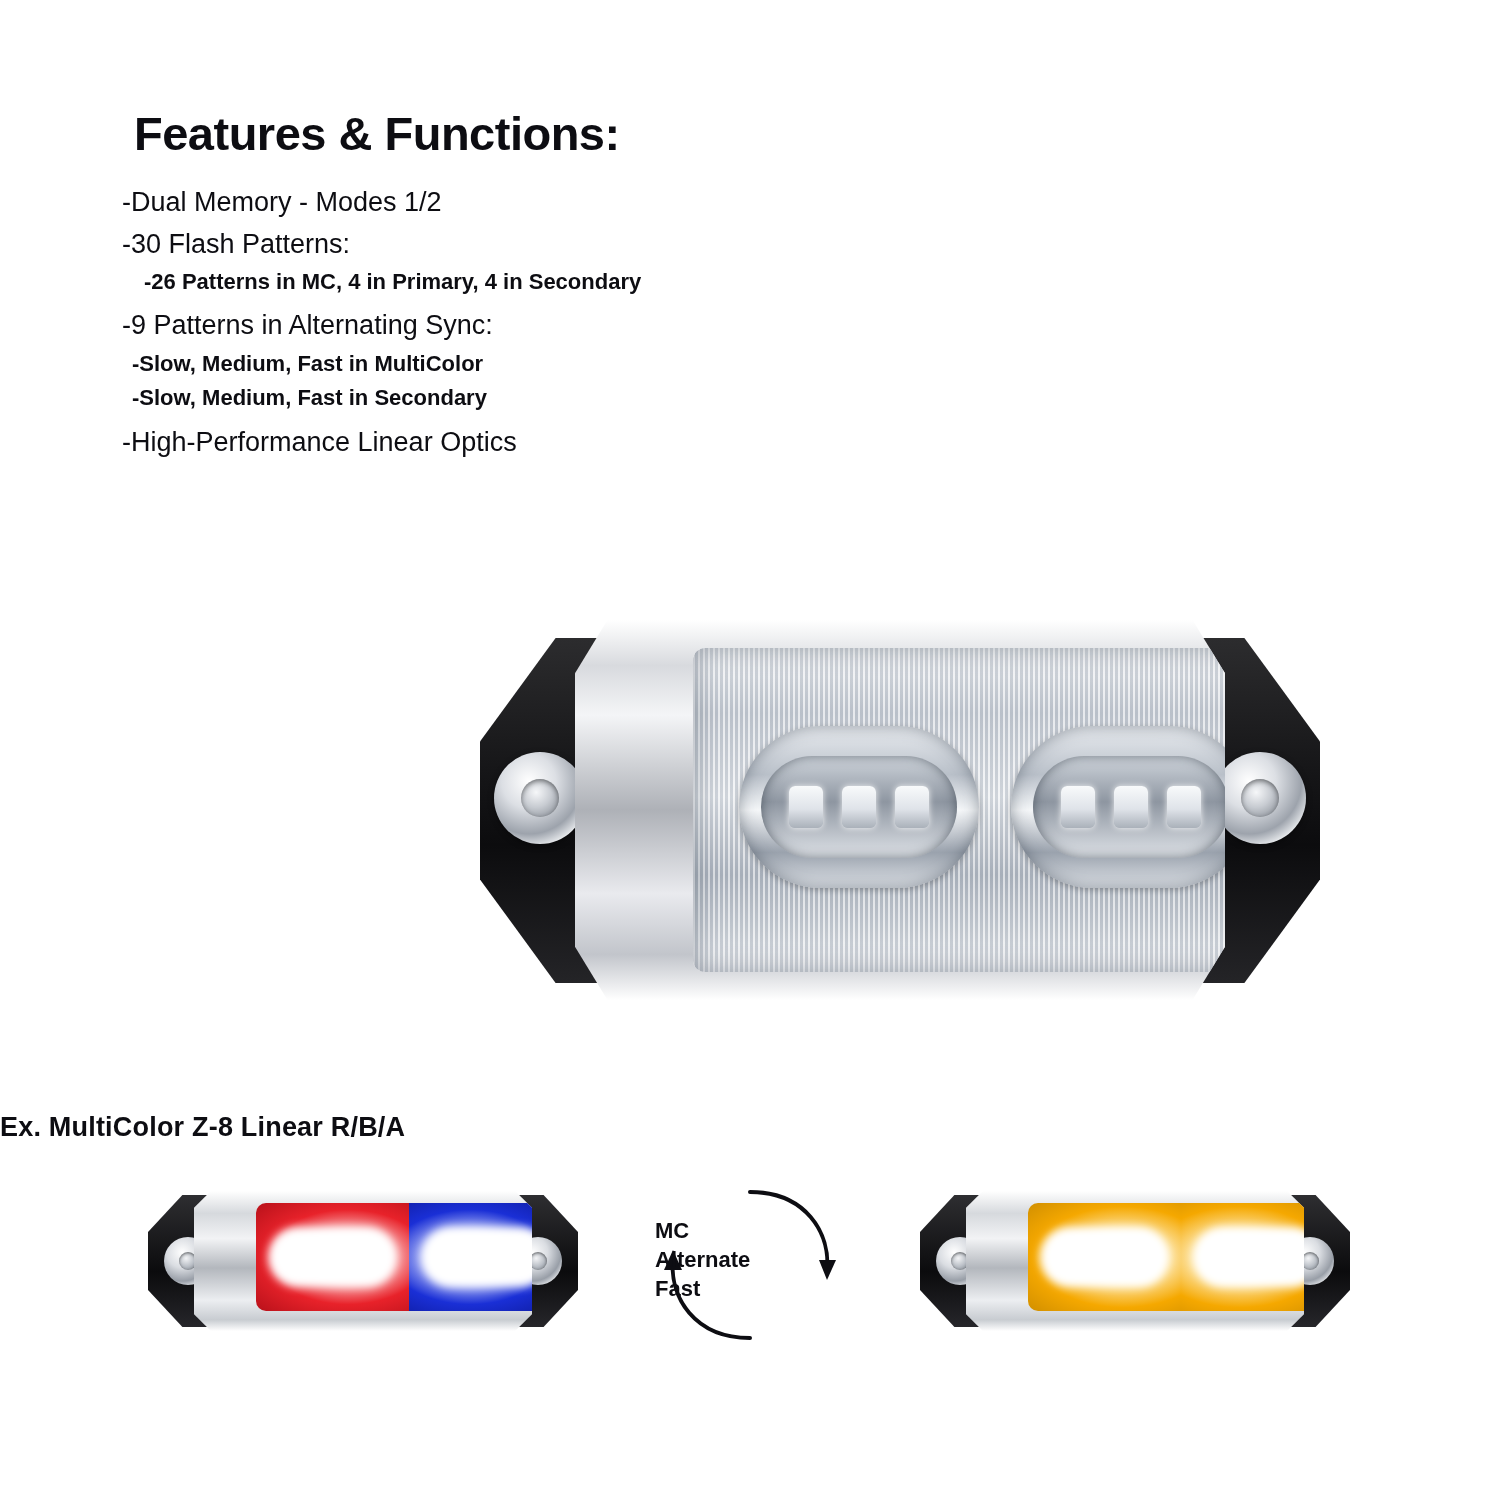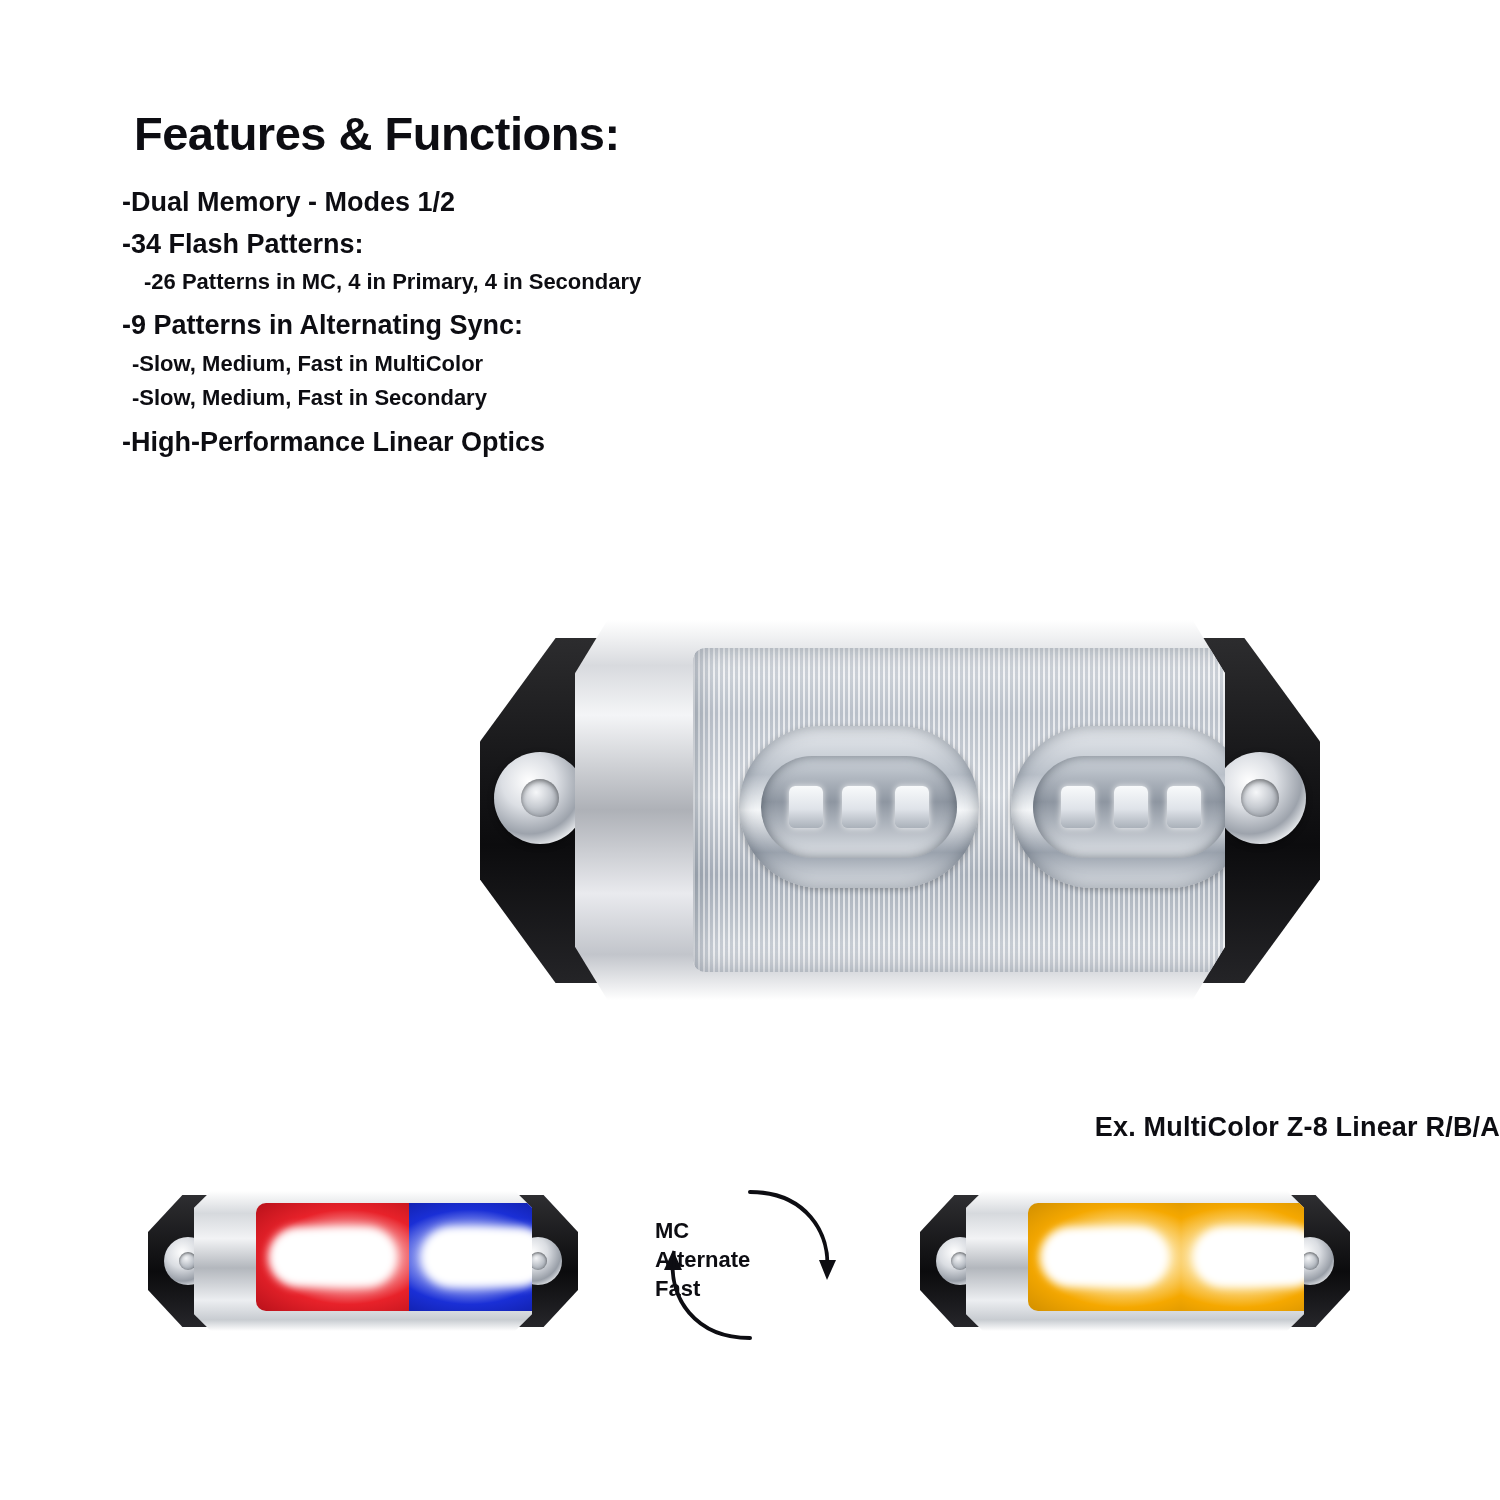--- a/index.html
+++ b/index.html
@@ -25,21 +25,21 @@
   }
   .features h1 {
     font-size: 47px;
     font-weight: 700;
     letter-spacing: -0.5px;
     margin: 0 0 22px 12px;
     line-height: 1.1;
   }
   .feat-line {
     font-size: 27px;
-    font-weight: 700;
+    font-weight: 400;
     line-height: 1.55;
     white-space: pre;
   }
   .feat-line.sub {
     font-size: 22px;
     font-weight: 700;
   }
   .feat-line.lvl1 { padding-left: 22px; }
   .feat-line.lvl2 { padding-left: 10px; }
   .feat-line.spacer-top { margin-top: 6px; }
@@ -133,21 +133,21 @@
     box-shadow: inset 0 2px 5px rgba(0,0,0,0.45);
   }
   .screw-boss.left  { left: 14px; }
   .screw-boss.right { left: 734px; }
 
   
   .demo-title {
     position: absolute;
     left: 0; top: 1112px;
     width: 1500px;
-    text-align: right;
+    text-align: left;
     font-size: 27px;
     font-weight: 700;
     letter-spacing: 0.2px;
   }
   .demo-row {
     position: absolute;
     left: 0; top: 1185px;
     width: 1500px;
     height: 160px;
   }
@@ -227,21 +227,21 @@
   }
   .cycle-text div { white-space: pre; }
 </style>
 </head>
 <body>
 
 <section class="features">
   <h1>Features &amp; Functions:</h1>
 
   <div class="feat-line">-Dual Memory - Modes 1/2</div>
-  <div class="feat-line">-34 Flash Patterns:</div>
+  <div class="feat-line">-30 Flash Patterns:</div>
   <div class="feat-line sub lvl1">-26 Patterns in MC, 4 in Primary, 4 in Secondary</div>
   <div class="feat-line spacer-top">-9 Patterns in Alternating Sync:</div>
   <div class="feat-line sub lvl2">-Slow, Medium, Fast in MultiColor</div>
   <div class="feat-line sub lvl2">-Slow, Medium, Fast in Secondary</div>
   <div class="feat-line spacer-top">-High-Performance Linear Optics</div>
 </section>
 
 <section class="product-stage">
   <div class="light-main">
     <div class="housing"></div>

